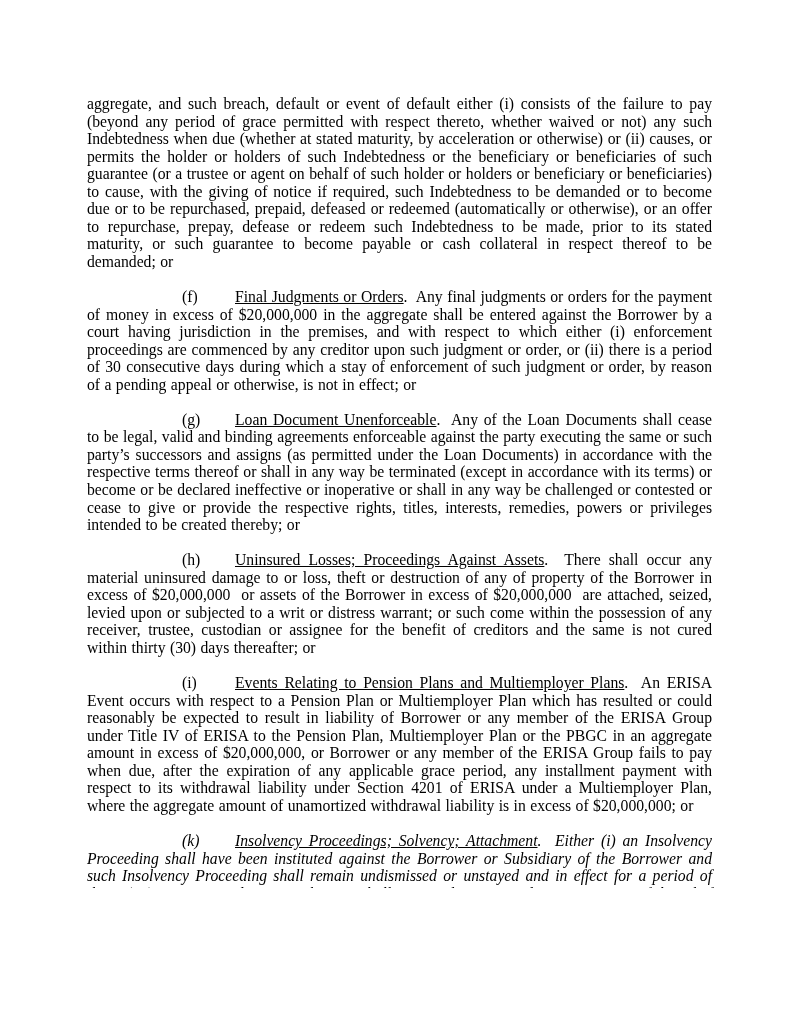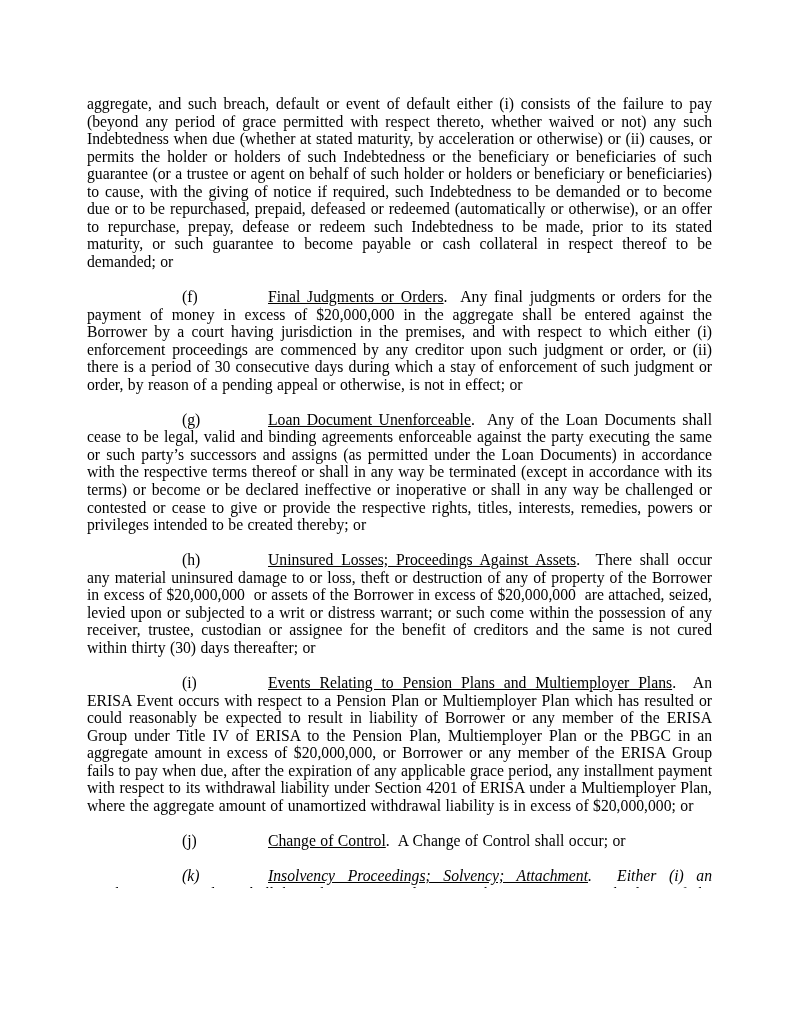--- a/index.html
+++ b/index.html
@@ -27,21 +27,21 @@
     margin-bottom: 17.55px;
     word-spacing: 0.5px;
   }
   .para:last-child { margin-bottom: 0; font-style: italic; }
   .para.indented { text-indent: 95px; }
   .plabel {
     display: inline-block;
     min-width: 53px;
     text-indent: 0;
   }
-  .pheading { text-decoration: underline; margin-left: 33px; }
+  .pheading { text-decoration: underline; }
   .footer-page-number {
     position: absolute;
     top: 951px;
     left: 0;
     width: 100%;
     text-align: left;
     font-size: 15.7px;
     line-height: 17.55px;
   }
   .footer-doc-id {
@@ -55,18 +55,17 @@
 </head>
 <body>
 
 <div class="page">
   <div class="content" id="paragraphs">
       <p class="para continuation"><span>aggregate, and such breach, default or event of default either (i) consists of the failure to pay (beyond any period of grace permitted with respect thereto, whether waived or not) any such Indebtedness when due (whether at stated maturity, by acceleration or otherwise) or (ii) causes, or permits the holder or holders of such Indebtedness or the beneficiary or beneficiaries of such guarantee (or a trustee or agent on behalf of such holder or holders or beneficiary or beneficiaries) to cause, with the giving of notice if required, such Indebtedness to be demanded or to become due or to be repurchased, prepaid, defeased or redeemed (automatically or otherwise), or an offer to repurchase, prepay, defease or redeem such Indebtedness to be made, prior to its stated maturity, or such guarantee to become payable or cash collateral in respect thereof to be demanded; or</span></p>
       <p class="para indented"><span class="plabel">(f)</span><span class="pheading">Final Judgments or Orders</span><span>.&nbsp; </span><span>Any final judgments or orders for the payment of money in excess of $20,000,000 in the aggregate shall be entered against the Borrower by a court having jurisdiction in the premises, and with respect to which either (i) enforcement proceedings are commenced by any creditor upon such judgment or order, or (ii) there is a period of 30 consecutive days during which a stay of enforcement of such judgment or order, by reason of a pending appeal or otherwise, is not in effect; or</span></p>
       <p class="para indented"><span class="plabel">(g)</span><span class="pheading">Loan Document Unenforceable</span><span>.&nbsp; </span><span>Any of the Loan Documents shall cease to be legal, valid and binding agreements enforceable against the party executing the same or such party’s successors and assigns (as permitted under the Loan Documents) in accordance with the respective terms thereof or shall in any way be terminated (except in accordance with its terms) or become or be declared ineffective or inoperative or shall in any way be challenged or contested or cease to give or provide the respective rights, titles, interests, remedies, powers or privileges intended to be created thereby; or</span></p>
       <p class="para indented"><span class="plabel">(h)</span><span class="pheading">Uninsured Losses; Proceedings Against Assets</span><span>.&nbsp; </span><span>There shall occur any material uninsured damage to or loss, theft or destruction of any of property of the Borrower in excess of $20,000,000&nbsp; or assets of the Borrower in excess of $20,000,000&nbsp; are attached, seized, levied upon or subjected to a writ or distress warrant; or such come within the possession of any receiver, trustee, custodian or assignee for the benefit of creditors and the same is not cured within thirty (30) days thereafter; or</span></p>
       <p class="para indented"><span class="plabel">(i)</span><span class="pheading">Events Relating to Pension Plans and Multiemployer Plans</span><span>.&nbsp; </span><span>An ERISA Event occurs with respect to a Pension Plan or Multiemployer Plan which has resulted or could reasonably be expected to result in liability of Borrower or any member of the ERISA Group under Title IV of ERISA to the Pension Plan, Multiemployer Plan or the PBGC in an aggregate amount in excess of $20,000,000, or Borrower or any member of the ERISA Group fails to pay when due, after the expiration of any applicable grace period, any installment payment with respect to its withdrawal liability under Section 4201 of ERISA under a Multiemployer Plan, where the aggregate amount of unamortized withdrawal liability is in excess of $20,000,000; or</span></p>
-      <p class="para indented"><span class="plabel">(j)</span><span class="pheading">Change of Control</span><span>.&nbsp; </span><span>A Change of Control shall occur; or</span></p>
       <p class="para indented"><span class="plabel">(k)</span><span class="pheading">Insolvency Proceedings; Solvency; Attachment</span><span>.&nbsp; </span><span>Either (i) an Insolvency Proceeding shall have been instituted against the Borrower or Subsidiary of the Borrower and such Insolvency Proceeding shall remain undismissed or unstayed and in effect for a period of thirty (30) consecutive days or such court shall enter a decree or order granting any of the relief sought</span></p>
     </div>
   <div class="footer-page-number">75</div>
   <div class="footer-doc-id">68576829_13</div>
 </div>
 
 </body></html>

